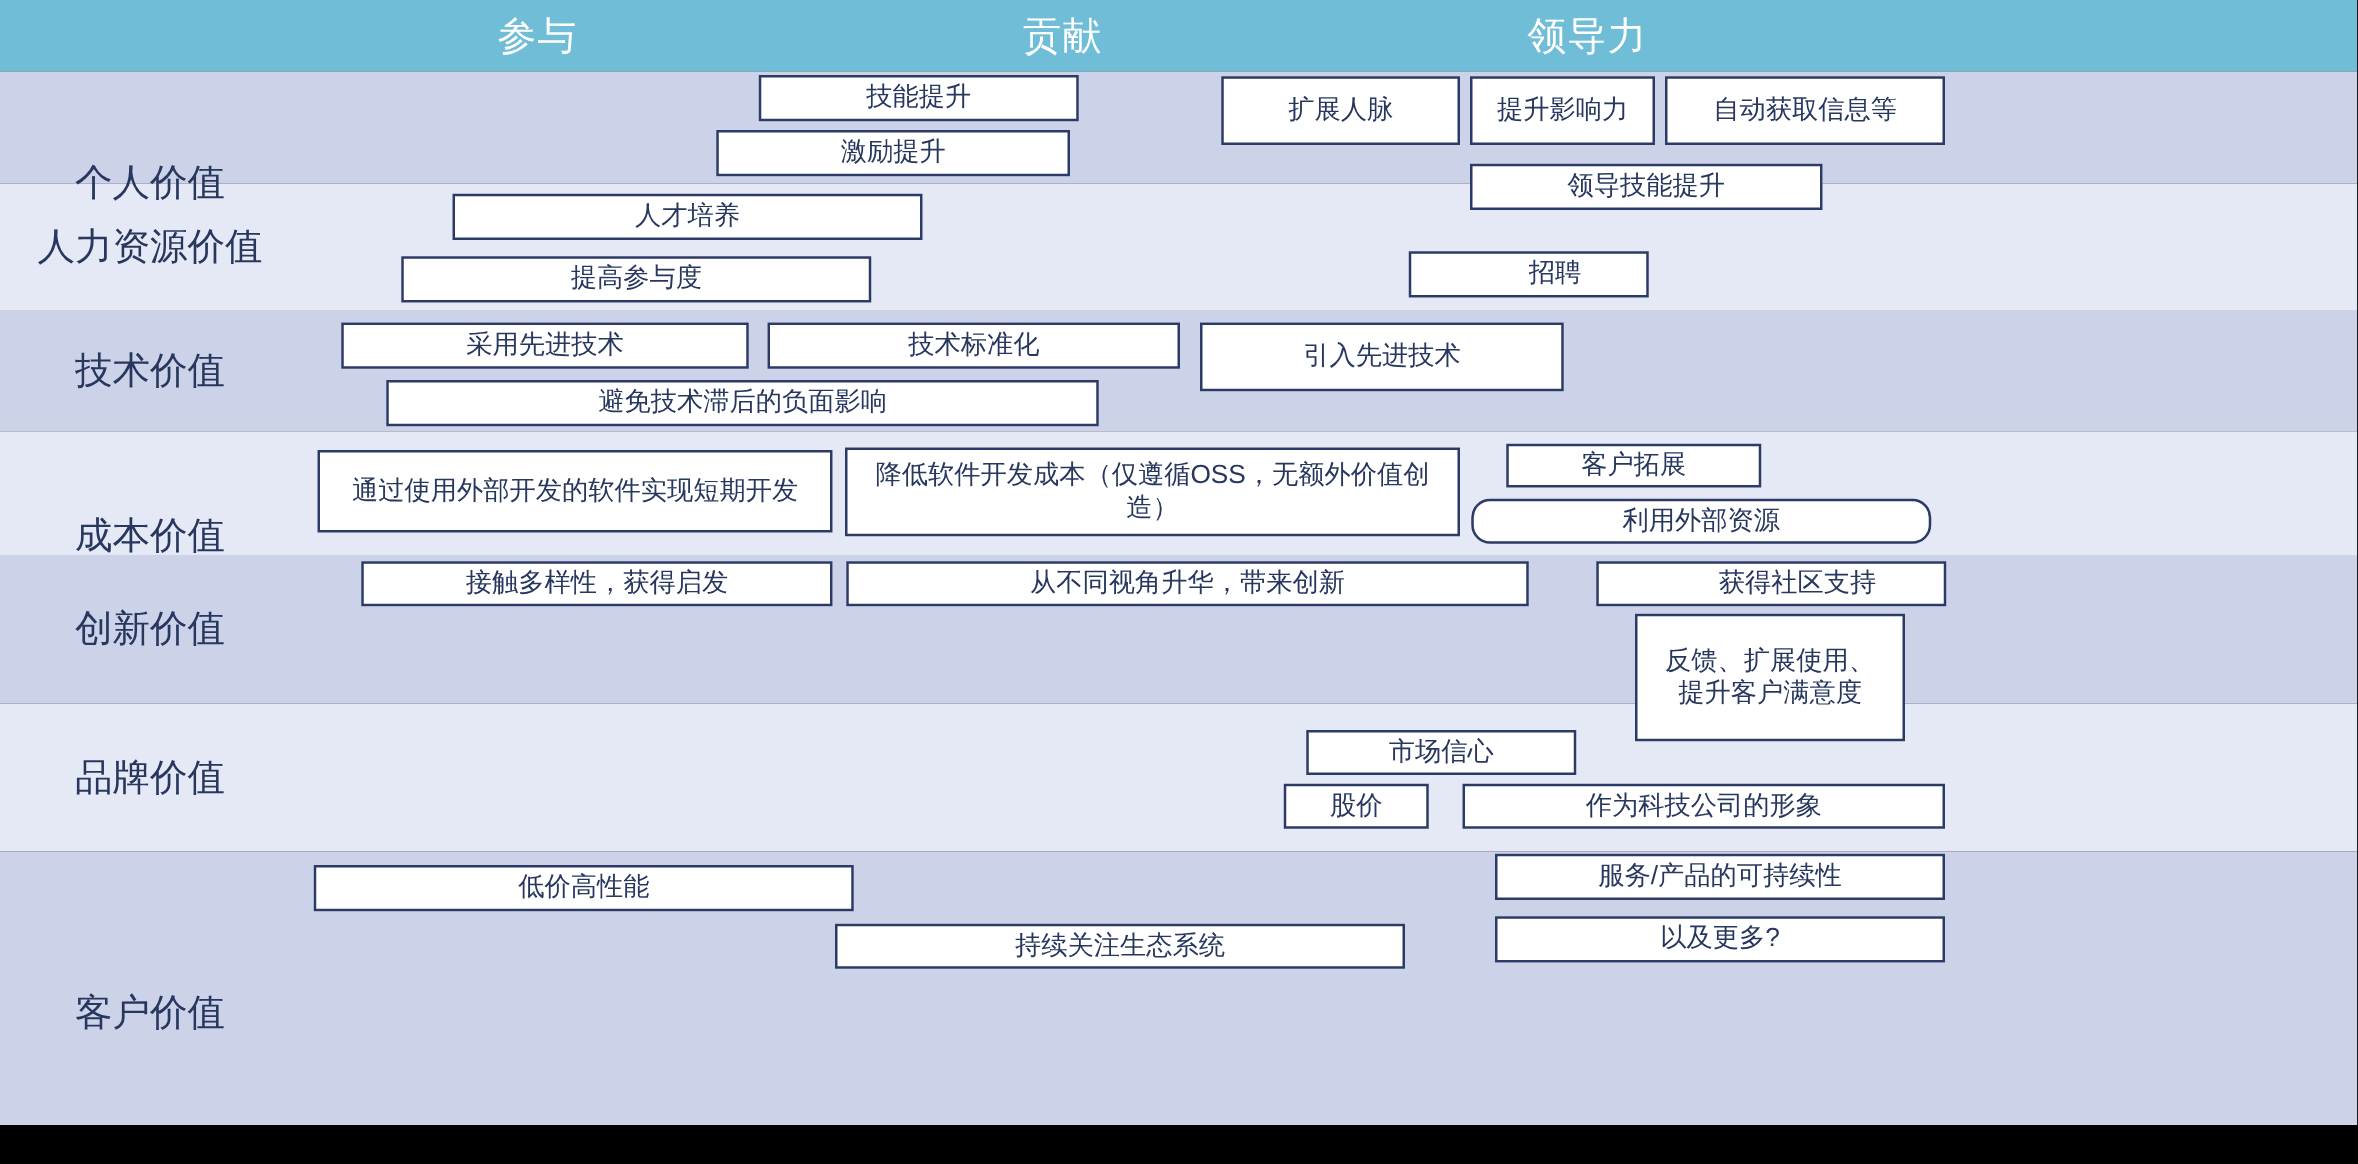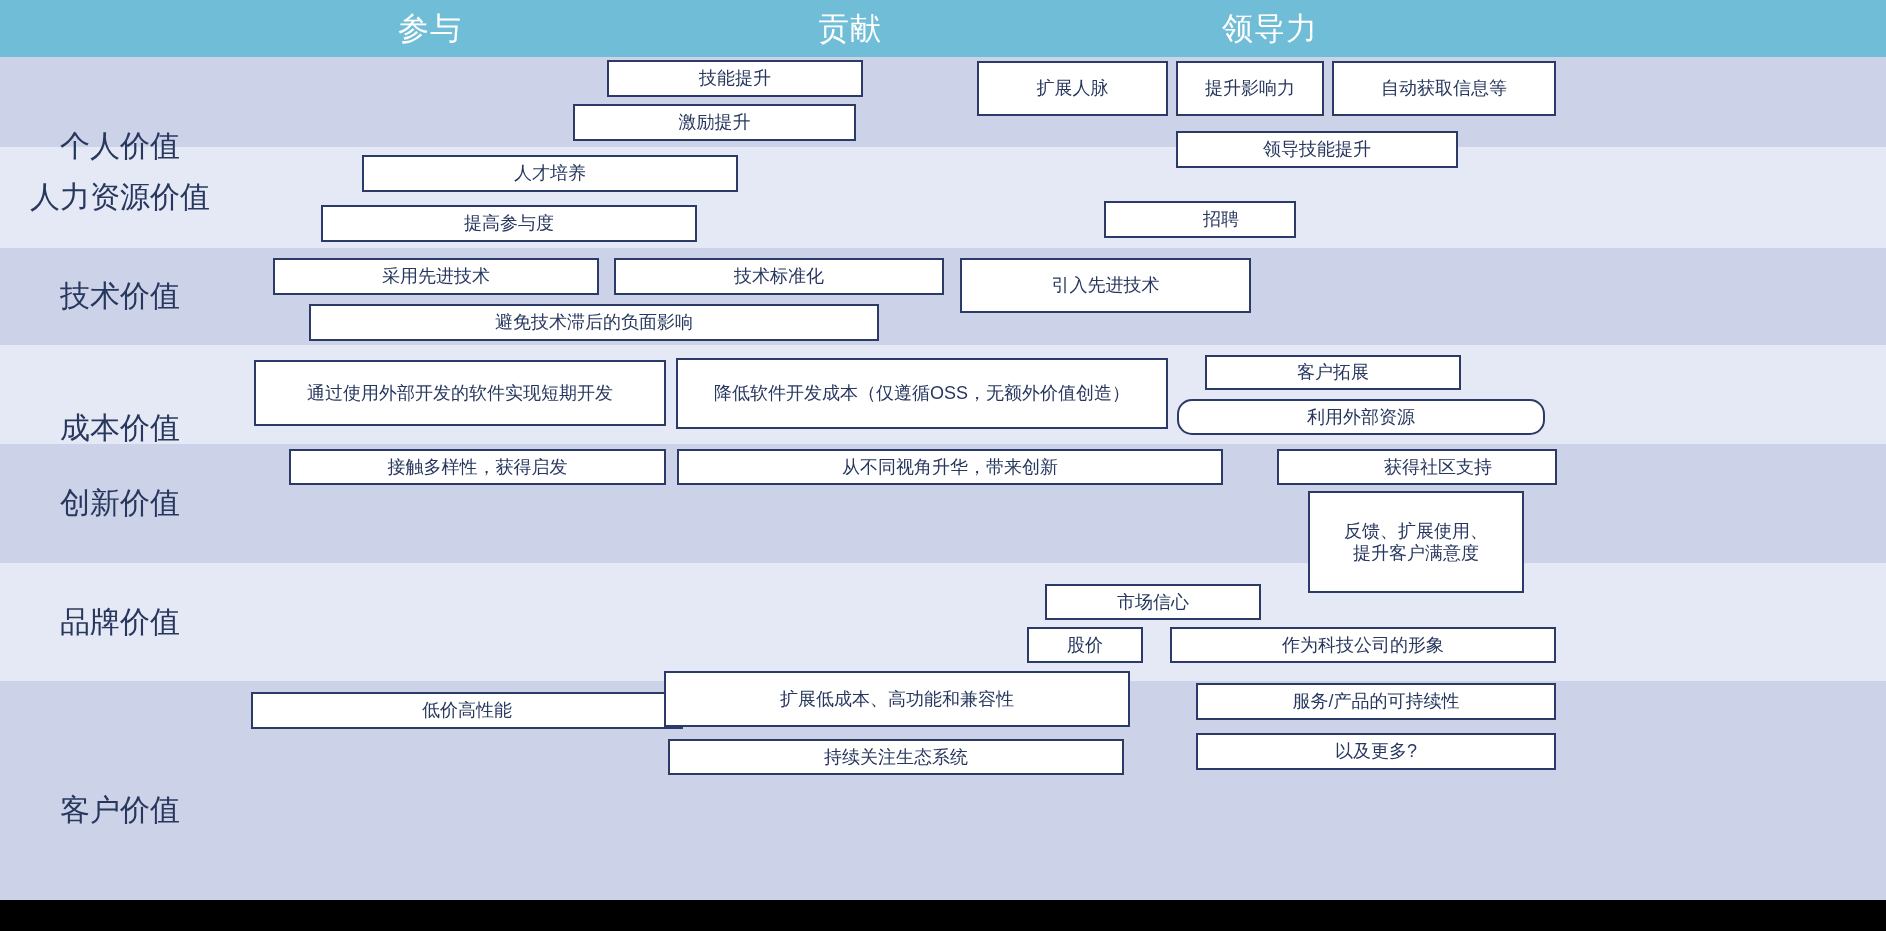--- a/index.html
+++ b/index.html
@@ -16,21 +16,21 @@
   .header-col{position:absolute;top:0;height:57px;display:flex;align-items:center;justify-content:center;
               color:#ffffff;font-size:31px;letter-spacing:1px;}
 
   
   .rowlabel{position:absolute;display:flex;align-items:center;justify-content:center;
             color:#27375e;font-size:30px;white-space:nowrap;}
 
   
   .box{position:absolute;background:#ffffff;border:2.5px solid #2b3a66;
        display:flex;align-items:center;justify-content:center;text-align:center;
-       color:#27375e;font-size:18px;line-height:1.25;box-sizing:border-box;padding:0 6px;}
+       color:#27375e;font-size:21px;line-height:1.25;box-sizing:border-box;padding:0 6px;}
   .box.multi{flex-direction:column;}
 </style>
 </head>
 <body>
 
 <div id="stage">
 
   <div class="band a" style="top:57px;height:90px;"></div>
   <div class="band b" style="top:147px;height:101px;"></div>
   <div class="band a" style="top:248px;height:97px;"></div>
@@ -54,43 +54,42 @@
 
   <div class="box" style="left:607px;top:60px;width:256px;height:37px;">技能提升</div>
   <div class="box" style="left:573px;top:104px;width:283px;height:37px;">激励提升</div>
   <div class="box" style="left:977px;top:61px;width:191px;height:55px;">扩展人脉</div>
   <div class="box" style="left:1176px;top:61px;width:148px;height:55px;">提升影响力</div>
   <div class="box" style="left:1332px;top:61px;width:224px;height:55px;">自动获取信息等</div>
   <div class="box" style="left:1176px;top:131px;width:282px;height:37px;">领导技能提升</div>
 
   <div class="box" style="left:362px;top:155px;width:376px;height:37px;">人才培养</div>
   <div class="box" style="left:321px;top:205px;width:376px;height:37px;">提高参与度</div>
-  <div class="box" style="left:1104px;top:201px;width:192px;height:37px;padding-left:48px;">招聘</div>
+  <div class="box" style="left:1127px;top:201px;width:192px;height:37px;padding-left:48px;">招聘</div>
 
   <div class="box" style="left:273px;top:258px;width:326px;height:37px;">采用先进技术</div>
   <div class="box" style="left:614px;top:258px;width:330px;height:37px;">技术标准化</div>
   <div class="box" style="left:960px;top:258px;width:291px;height:55px;">引入先进技术</div>
   <div class="box" style="left:309px;top:304px;width:570px;height:37px;">避免技术滞后的负面影响</div>
 
   <div class="box" style="left:254px;top:360px;width:412px;height:66px;">通过使用外部开发的软件实现短期开发</div>
   <div class="box" style="left:676px;top:358px;width:492px;height:71px;">降低软件开发成本（仅遵循OSS，无额外价值创造）</div>
-  <div class="box" style="left:1205px;top:355px;width:256px;height:35px;">客户拓展</div>
+  <div class="box" style="left:1205px;top:355px;width:204px;height:35px;">客户拓展</div>
   <div class="box" style="left:1177px;top:399px;width:368px;height:36px;border-radius:15px;">利用外部资源</div>
 
   <div class="box" style="left:289px;top:449px;width:377px;height:36px;">接触多样性，获得启发</div>
   <div class="box" style="left:677px;top:449px;width:546px;height:36px;">从不同视角升华，带来创新</div>
   <div class="box" style="left:1277px;top:449px;width:280px;height:36px;padding-left:48px;">获得社区支持</div>
   <div class="box multi" style="left:1308px;top:491px;width:216px;height:102px;">
     <span>反馈、扩展使用、</span>
     <span>提升客户满意度</span>
   </div>
 
   <div class="box" style="left:1045px;top:584px;width:216px;height:36px;">市场信心</div>
   <div class="box" style="left:1027px;top:627px;width:116px;height:36px;">股价</div>
   <div class="box" style="left:1170px;top:627px;width:386px;height:36px;">作为科技公司的形象</div>
 
   <div class="box" style="left:251px;top:692px;width:432px;height:37px;">低价高性能</div>
-  <div class="box" style="left:664px;top:671px;width:466px;height:56px;">扩展低成本、高功能和兼容性</div>
   <div class="box" style="left:668px;top:739px;width:456px;height:36px;">持续关注生态系统</div>
   <div class="box" style="left:1196px;top:683px;width:360px;height:37px;">服务/产品的可持续性</div>
   <div class="box" style="left:1196px;top:733px;width:360px;height:37px;">以及更多?</div>
 
 </div>
 
 </body></html>

